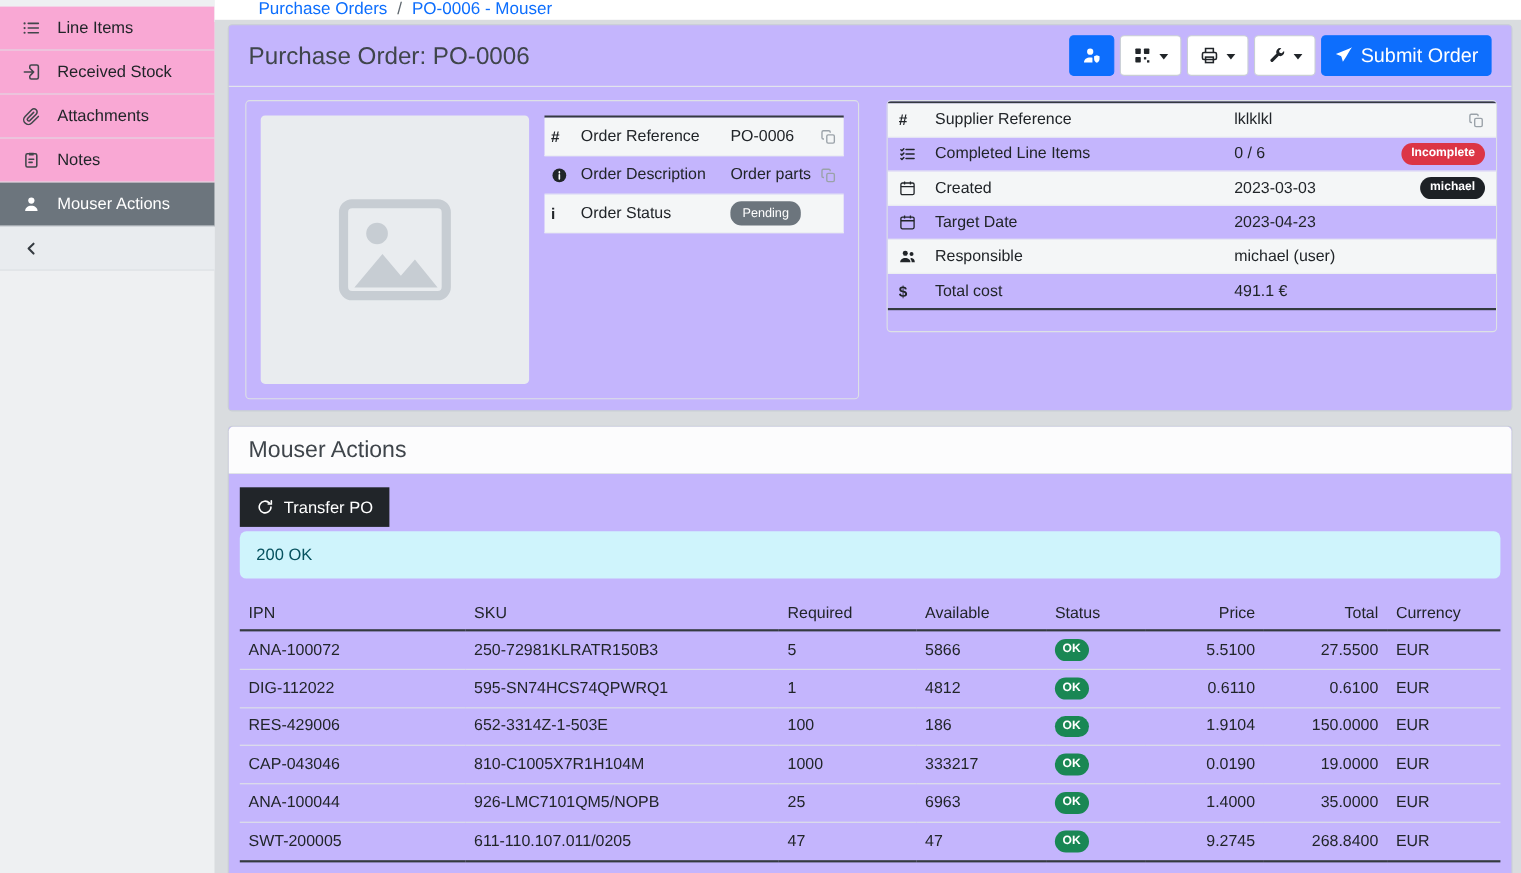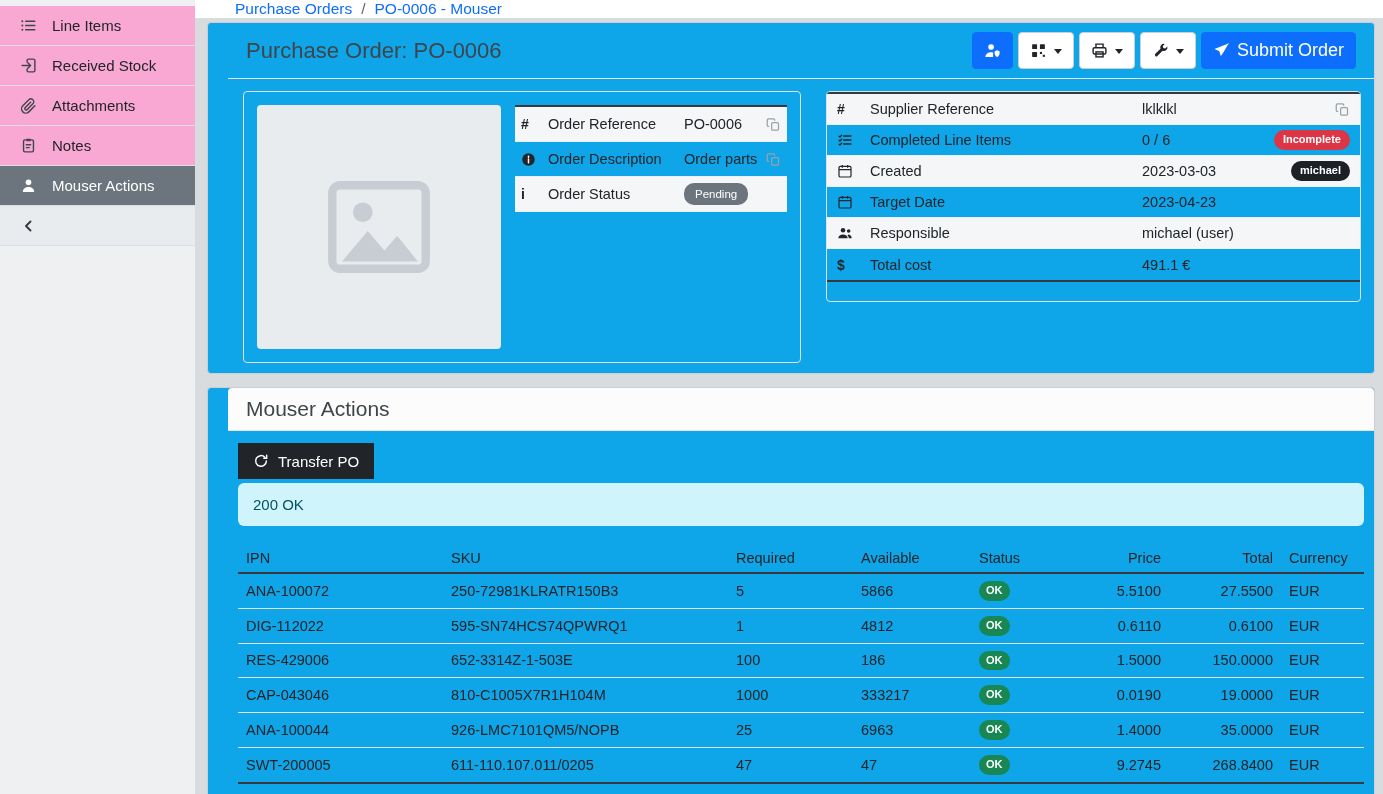--- a/index.html
+++ b/index.html
@@ -22,21 +22,21 @@
   .side-item.active svg { color: #fff; }
   .side-collapse { height: 40px; display: flex; align-items: center; padding: 0 20px;
     background: #e9ecef; border-bottom: 1px solid #dcdfe3; cursor: pointer; }
   .side-collapse svg { width: 18px; height: 18px; color: #343a40; }
   
   .main { flex: 1; display: flex; flex-direction: column; min-width: 0; }
   .topbar { height: 31px; background: #fff; display: flex; align-items: center;
     gap: 9px; padding-left: 40px; font-size: 15.5px; border-bottom: 2px solid #d9dcdf; }
   .crumb-link { color: #0d6efd; cursor: pointer; }
   .crumb-sep { color: #5f676e; }
-  .panel { background: #0ea5e9; border: 1px solid #c9cfd4; border-radius: 4px; margin: 0 8px 0 12px; padding-left: 20px; }
+  .panel { background: #c4b5fd; border: 1px solid #c9cfd4; border-radius: 4px; margin: 0 8px 0 12px; }
   .panel1 { margin-top: 2px; }
   .panel-head { display: flex; justify-content: space-between; align-items: center;
     padding: 9px 18px; border-bottom: 1px solid #e6e9ec; }
   .panel-title { font-size: 22px; font-weight: 500; color: #3f454b; }
   .toolbar { display: flex; gap: 5px; align-items: center; }
   .tbtn { height: 37px; border-radius: 4px; border: 1px solid #c9cfd4; background: #fff;
     display: inline-flex; align-items: center; justify-content: center; gap: 7px;
     padding: 0 11px; font-size: 18px; color: #212529; cursor: pointer; }
   .tbtn svg { width: 17px; height: 17px; }
   .tbtn.blue { background: #0d6efd; border-color: #0d6efd; color: #fff; }
@@ -378,21 +378,21 @@
             <td class="num">0.6110</td>
             <td class="num">0.6100</td>
             <td>EUR</td>
           </tr>
           <tr>
             <td>RES-429006</td>
             <td>652-3314Z-1-503E</td>
             <td>100</td>
             <td>186</td>
             <td><span class="badge green">OK</span></td>
-            <td class="num">1.5000</td>
+            <td class="num">1.9104</td>
             <td class="num">150.0000</td>
             <td>EUR</td>
           </tr>
           <tr>
             <td>CAP-043046</td>
             <td>810-C1005X7R1H104M</td>
             <td>1000</td>
             <td>333217</td>
             <td><span class="badge green">OK</span></td>
             <td class="num">0.0190</td>

